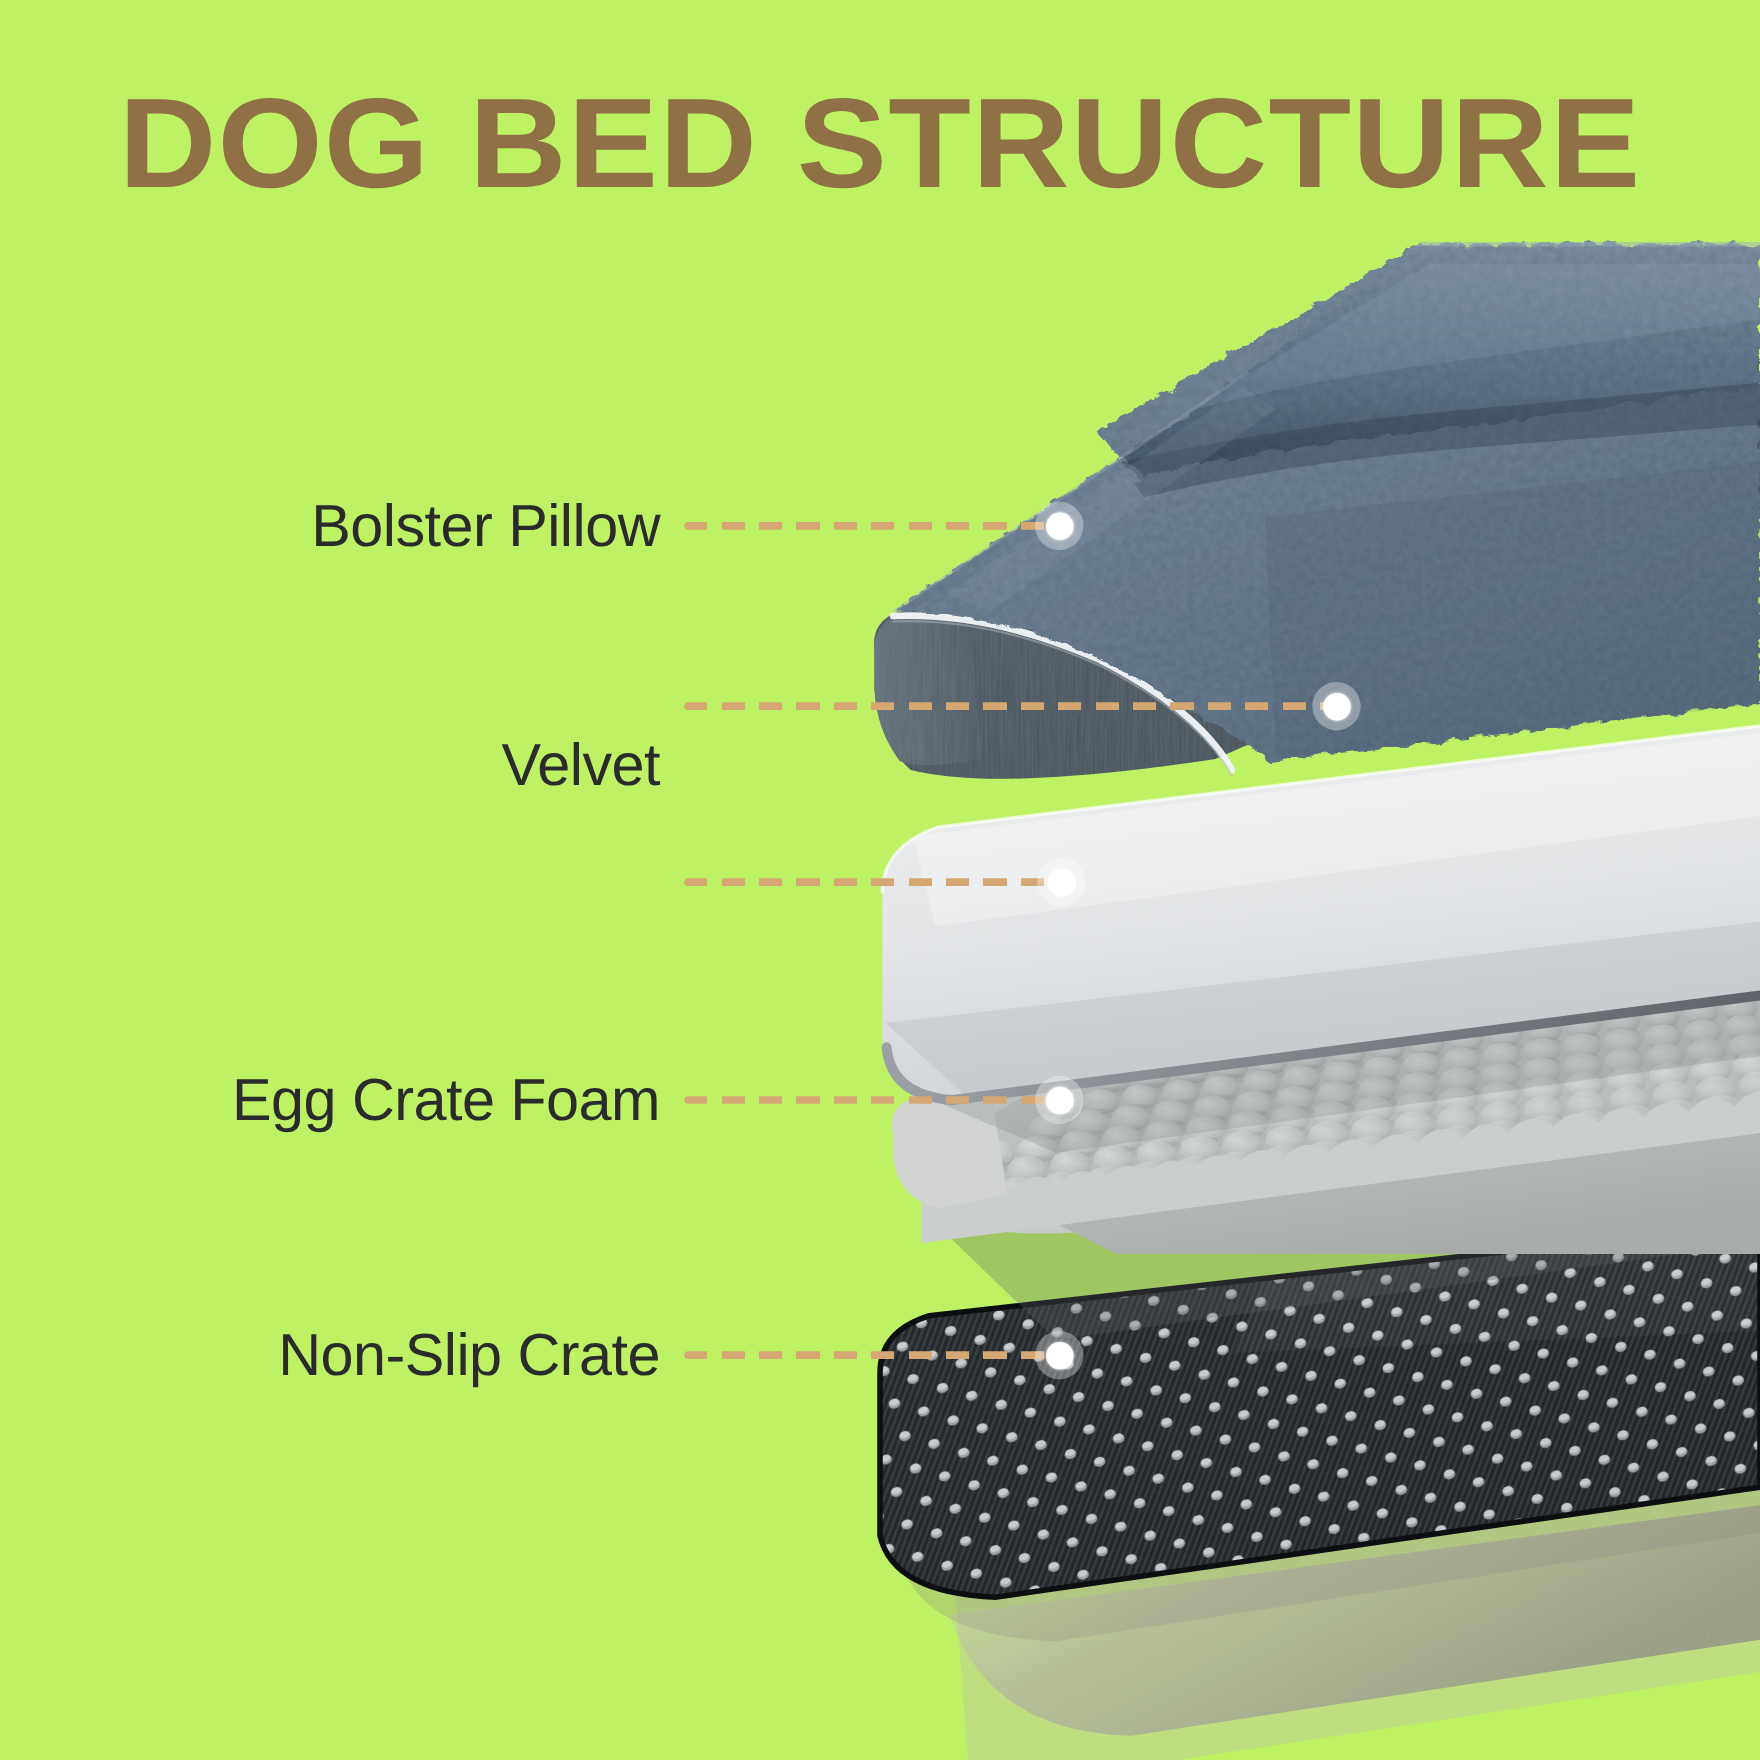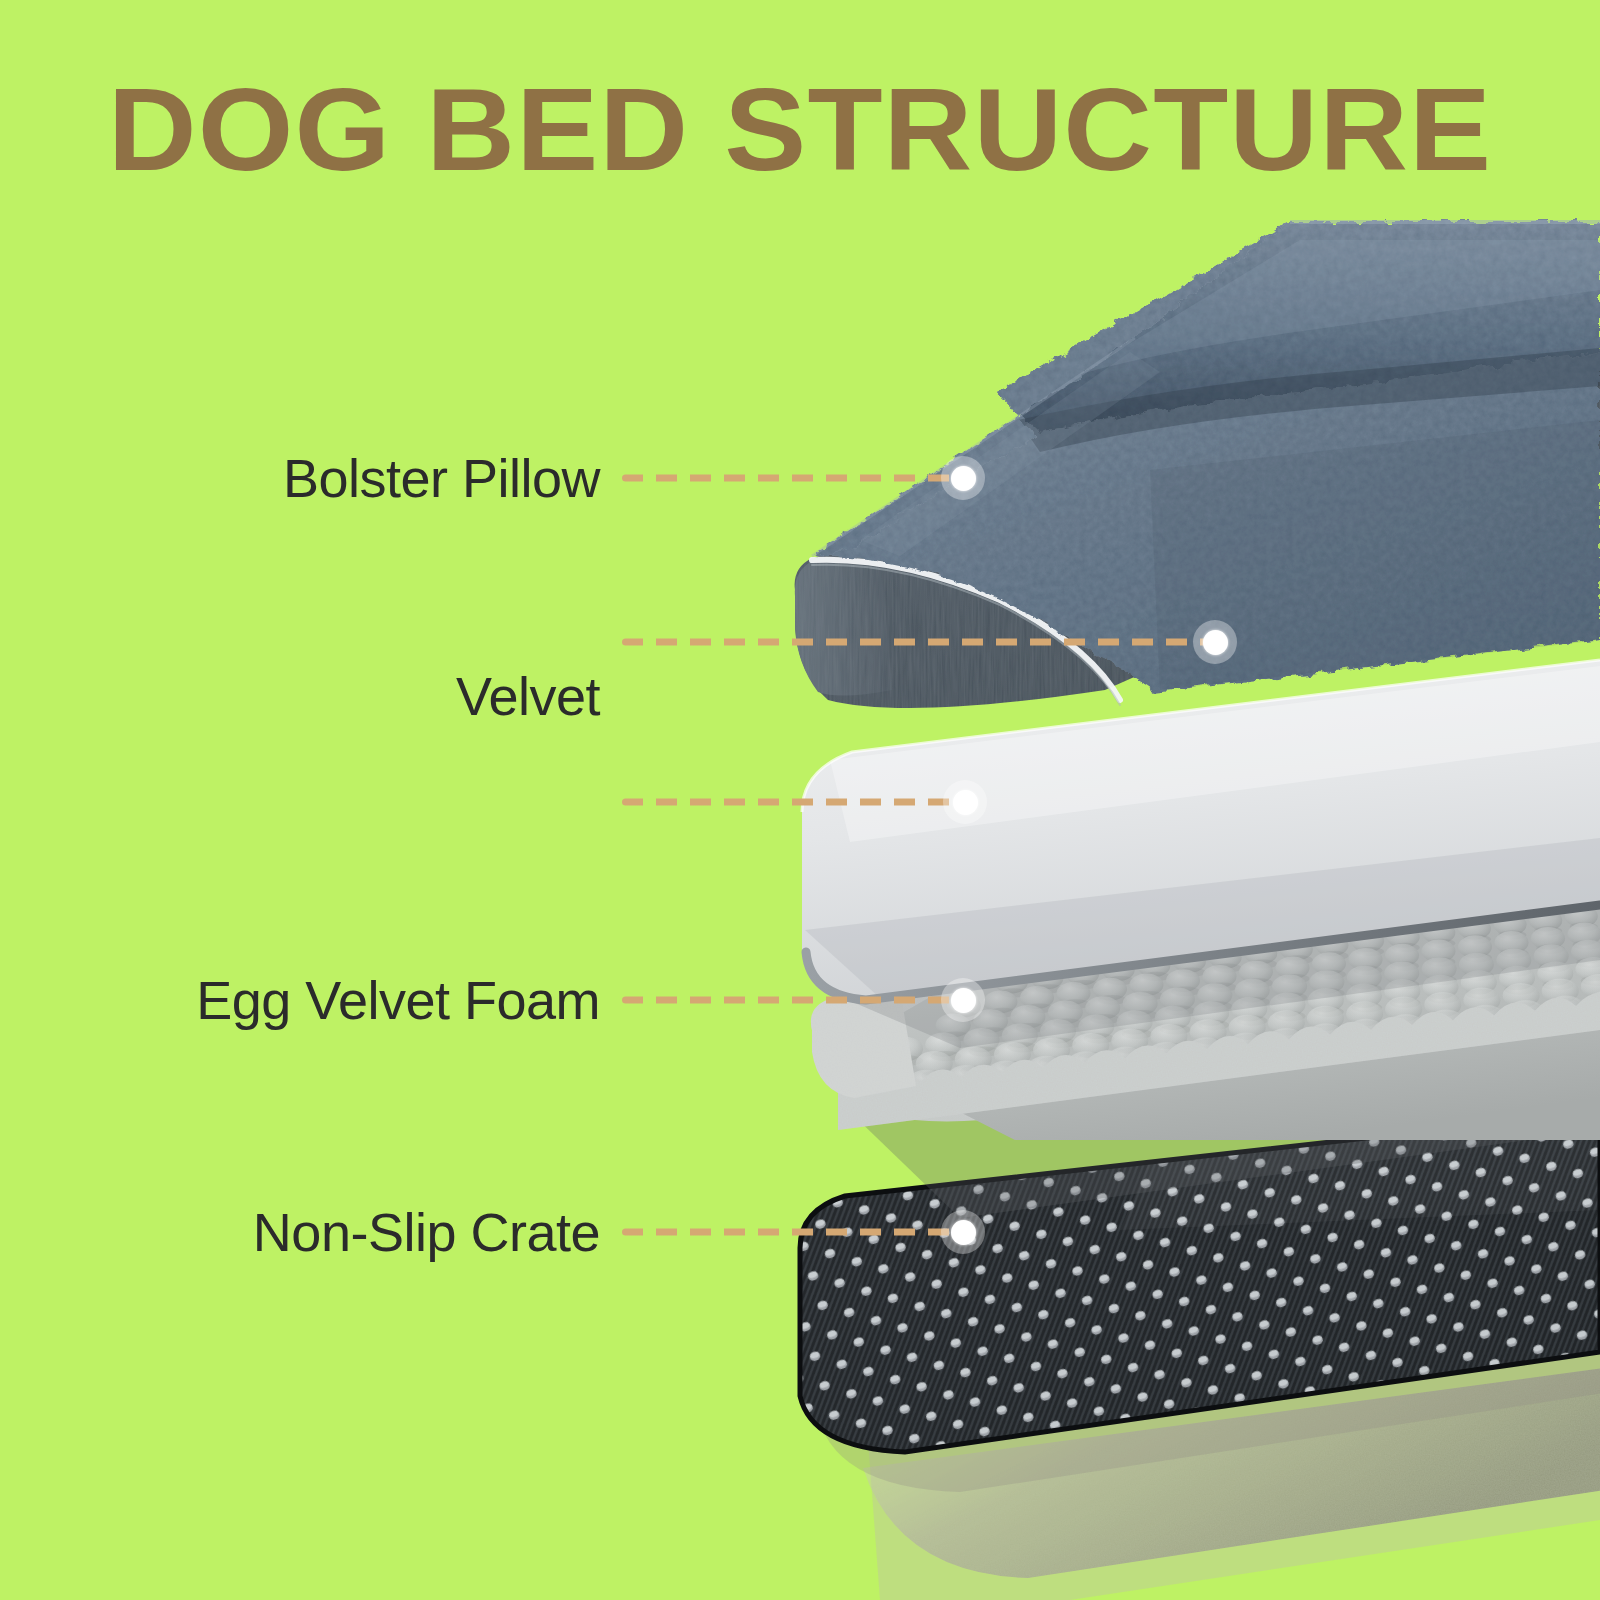--- a/index.html
+++ b/index.html
@@ -618,21 +618,21 @@
         <path d="M812 556 L1135 338" stroke="#9AAABA" stroke-width="3" opacity="0.35" fill="none"></path>
       </g>
 
     </svg>
   </div>
 
   <div id="title">DOG BED STRUCTURE</div>
 
   <div class="lbl" style="top:478px;">Bolster Pillow</div>
   <div class="lbl" style="top:664px;margin-top:32px;">Velvet</div>
-  <div class="lbl" style="top:1000px;">Egg Velvet Foam</div>
+  <div class="lbl" style="top:1000px;">Egg Crate Foam</div>
   <div class="lbl" style="top:1232px;">Non-Slip Crate</div>
 
   <div class="lead" style="left:622px; top:478px;  width:341px;"></div>
   <div class="lead" style="left:622px; top:642px;  width:593px;"></div>
   <div class="lead" style="left:622px; top:802px;  width:343px;"></div>
   <div class="lead" style="left:622px; top:1000px; width:341px;"></div>
   <div class="lead" style="left:622px; top:1232px; width:341px;"></div>
 
   <div class="dot" style="left:963px;  top:478px;"></div>
   <div class="dot" style="left:1215px; top:642px;"></div>

